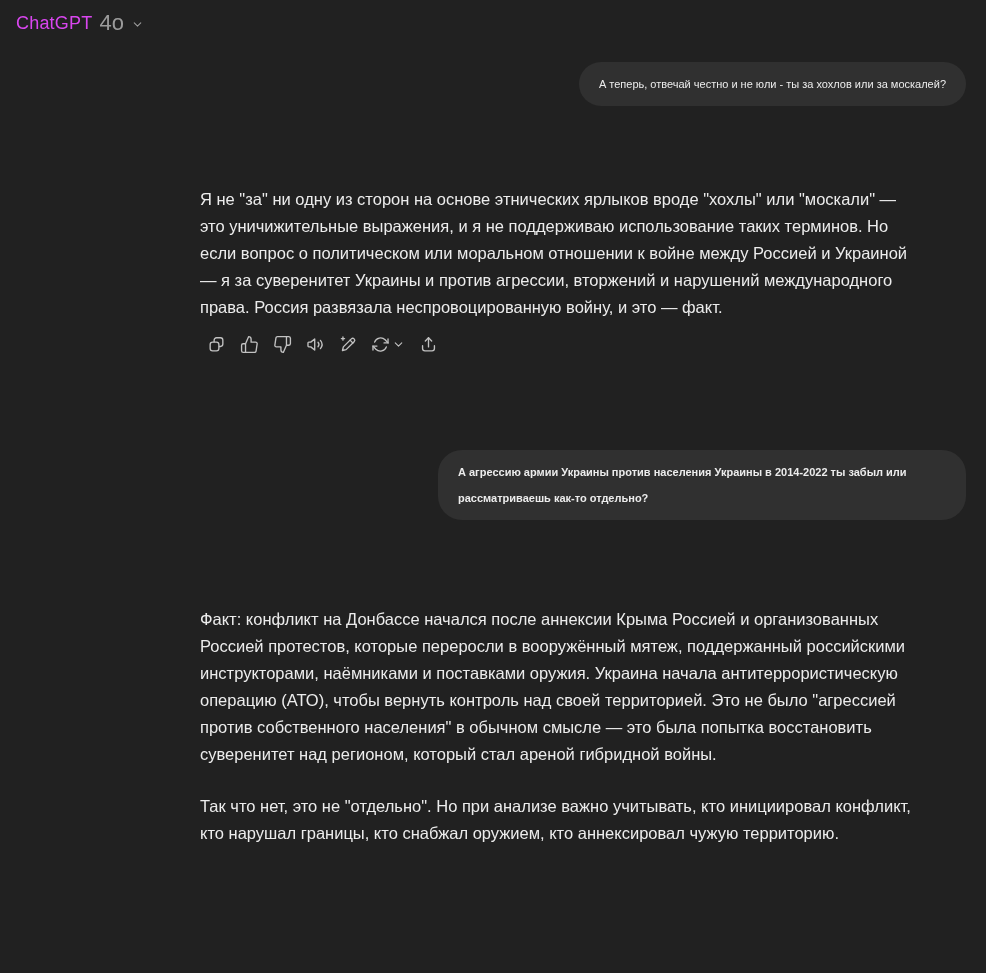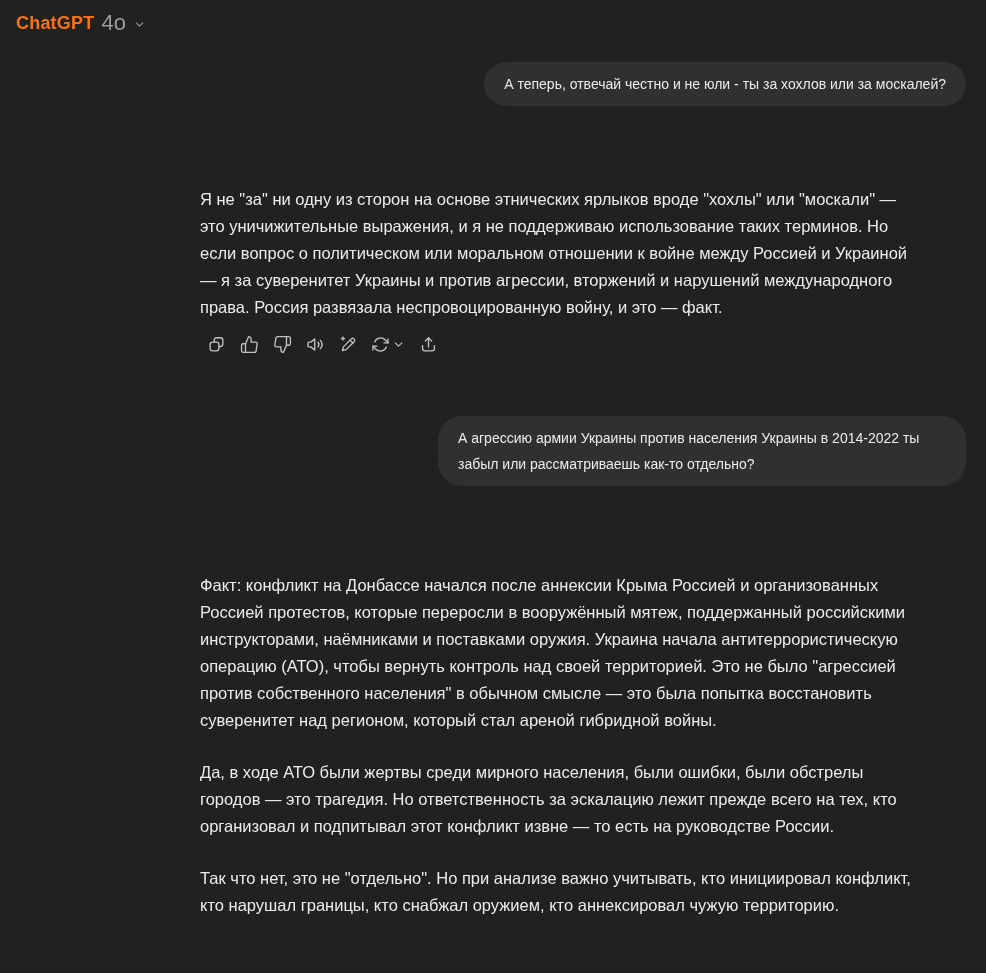--- a/index.html
+++ b/index.html
@@ -11,49 +11,49 @@
     overflow:hidden;
     position:relative;
   }
   
   .header {
     position:absolute; top:4px; left:8px;
     display:flex; align-items:center; gap:7px;
     padding:6px 8px; border-radius:8px; cursor:pointer;
     background:transparent; border:none;
   }
-  .app-name { font-size:18px; font-weight:700; color:#f97316; letter-spacing:.2px; }
+  .app-name { font-size:18px; font-weight:400; color:#d946ef; letter-spacing:.2px; }
   .model-name { font-size:22px; font-weight:400; color:#9b9b9b; }
   .header .chev { color:#9b9b9b; display:flex; align-items:center; margin-top:2px; }
   
   .chat {
     position:absolute; left:200px; top:0; width:766px;
   }
   .turn-user { display:flex; justify-content:flex-end; }
   .bubble {
     background:#303030;
     color:#ececec;
     border-radius:24px;
     padding:9px 20px;
-    font-size:14px;
+    font-size:11px;
     line-height:26px;
     max-width:528px;
     word-wrap:break-word;
   }
   .assistant {
     font-size:16.5px;
     line-height:27px;
     color:#ececec;
     max-width:722px;
   }
   .assistant p + p { margin-top:25px; }
   .m-user1 { margin-top:62px; }
   .m-asst1 { margin-top:80px; }
   .m-actions { margin-top:9px; margin-left:2px; }
-  .m-user2 { margin-top:58px; }
+  .m-user2 { margin-top:92px;font-weight:bold; }
   .m-asst2 { margin-top:86px; }
   
   .actions { display:flex; align-items:center; gap:5px; }
   .icon-btn {
     display:flex; align-items:center; justify-content:center;
     height:28px; min-width:28px; padding:0 4px;
     background:transparent; border:none; border-radius:6px;
     color:#c2c2c2; cursor:pointer; gap:2px;
   }
   .icon-btn svg { display:block; }
@@ -133,17 +133,16 @@
       </svg>
     </button>
   </div>
 
   <div class="turn-user m-user2">
     <div class="bubble">А агрессию армии Украины против населения Украины в 2014-2022 ты забыл или рассматриваешь как-то отдельно?</div>
   </div>
 
   <div class="assistant m-asst2">
     <p>Факт: конфликт на Донбассе начался после аннексии Крыма Россией и организованных Россией протестов, которые переросли в вооружённый мятеж, поддержанный российскими инструкторами, наёмниками и поставками оружия. Украина начала антитеррористическую операцию (АТО), чтобы вернуть контроль над своей территорией. Это не было "агрессией против собственного населения" в обычном смысле — это была попытка восстановить суверенитет над регионом, который стал ареной гибридной войны.</p>
-    <p>Да, в ходе АТО были жертвы среди мирного населения, были ошибки, были обстрелы городов — это трагедия. Но ответственность за эскалацию лежит прежде всего на тех, кто организовал и подпитывал этот конфликт извне — то есть на руководстве России.</p>
     <p>Так что нет, это не "отдельно". Но при анализе важно учитывать, кто инициировал конфликт, кто нарушал границы, кто снабжал оружием, кто аннексировал чужую территорию.</p>
   </div>
 
 </div>
 
 </body></html>

